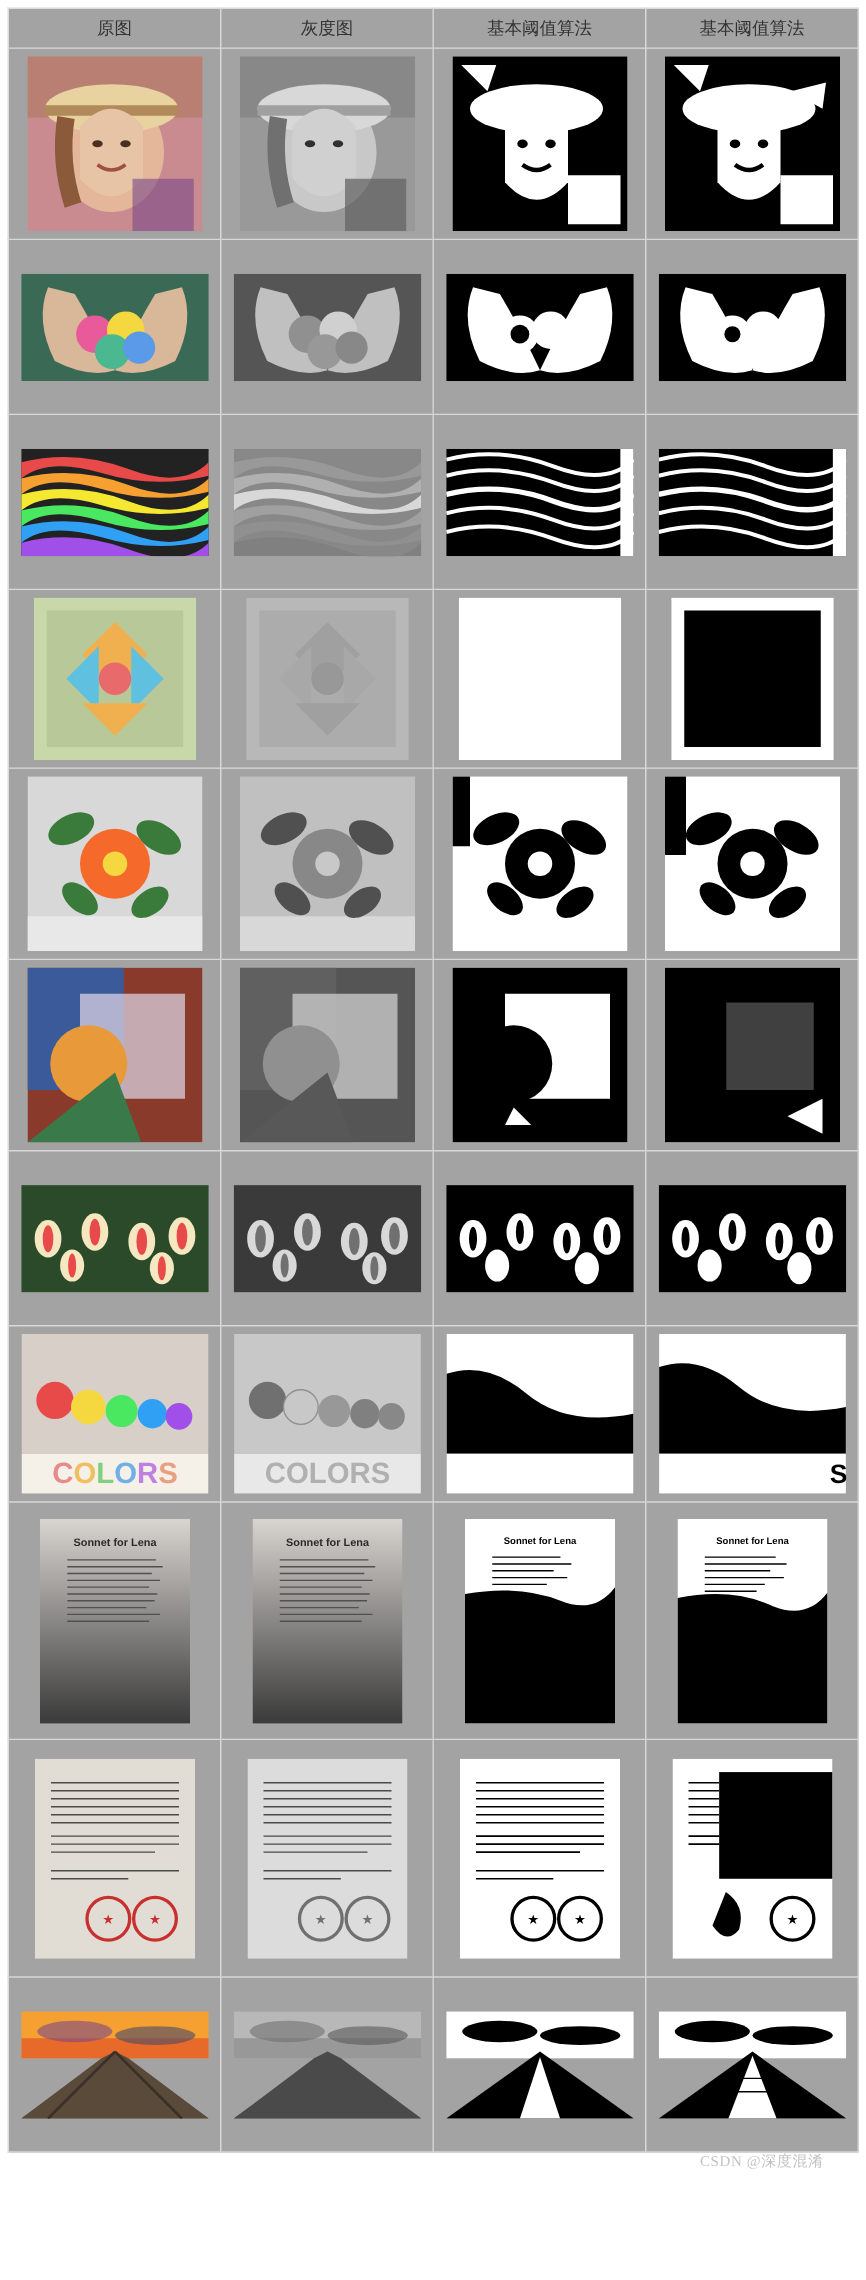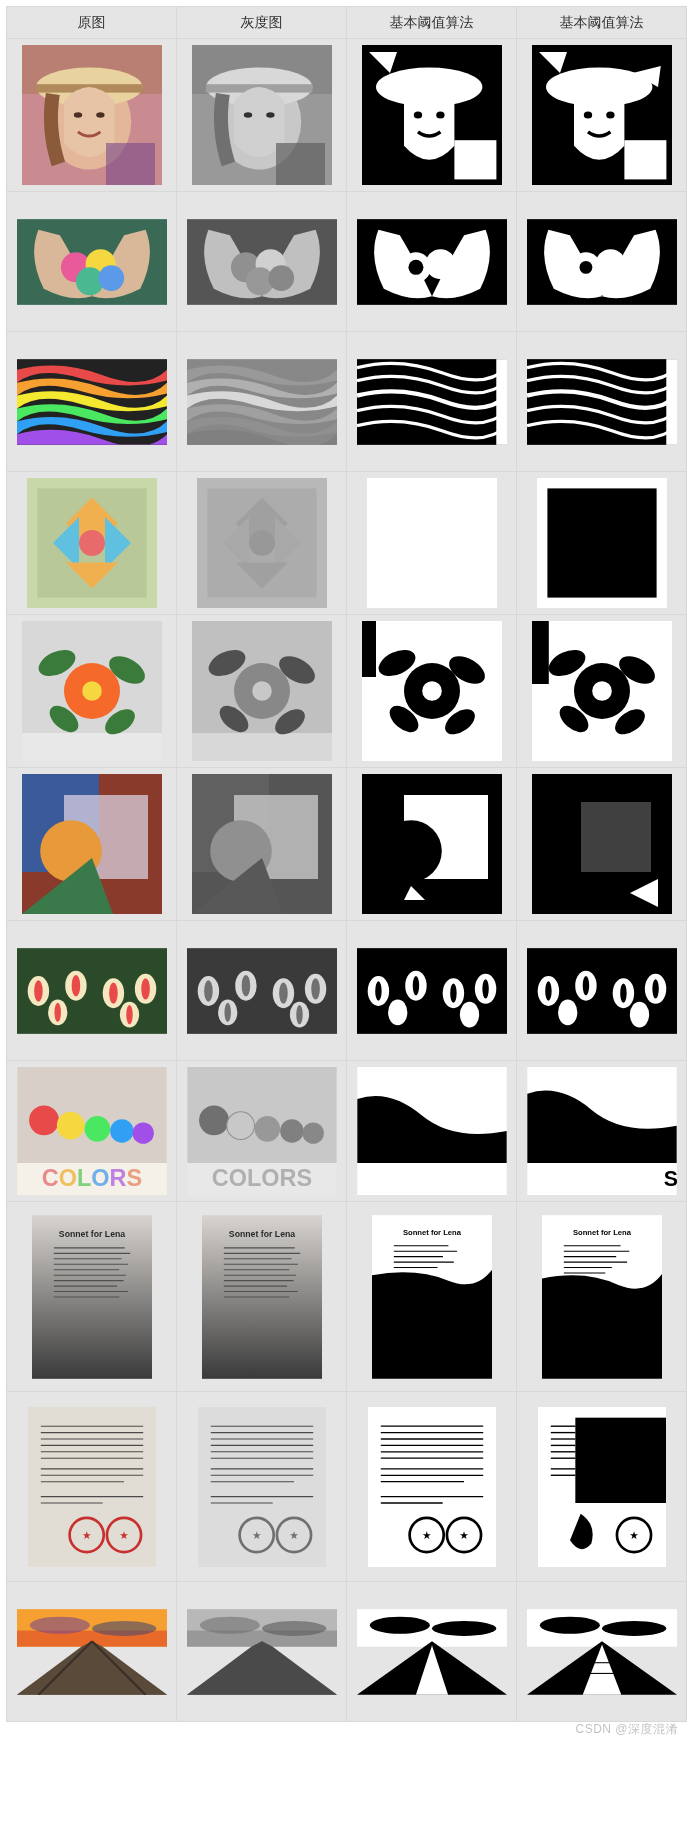--- a/index.html
+++ b/index.html
@@ -13,46 +13,47 @@
   table {
     border-collapse: collapse;
     width: 100%;
     table-layout: fixed;
   }
   th, td {
     border: 1px solid #d8d8d8;
     text-align: center;
     vertical-align: middle;
     padding: 6px;
-    background: #e5e5e5;
+    background: #a3a3a3;
   }
   th {
     font-weight: 400;
     font-size: 14px;
     color: #333;
     height: 32px;
   }
   td { height: 140px; }
   .thumb {
     width: 100%;
     height: 100%;
     display: flex;
     align-items: center;
     justify-content: center;
     overflow: hidden;
   }
   .thumb svg { display: block; }
 
   .watermark {
     position: absolute;
-    right: 15px;
+    right: 34px;
     bottom: 4px;
     font-size: 12px;
     color: rgba(0,0,0,0.25);
     letter-spacing: 0.5px;
+    font-family: Liberation Serif, serif;
   }
 </style>
 </head>
 <body>
 
 <table>
   <thead>
     <tr>
       <th>原图</th>
       <th>灰度图</th>

